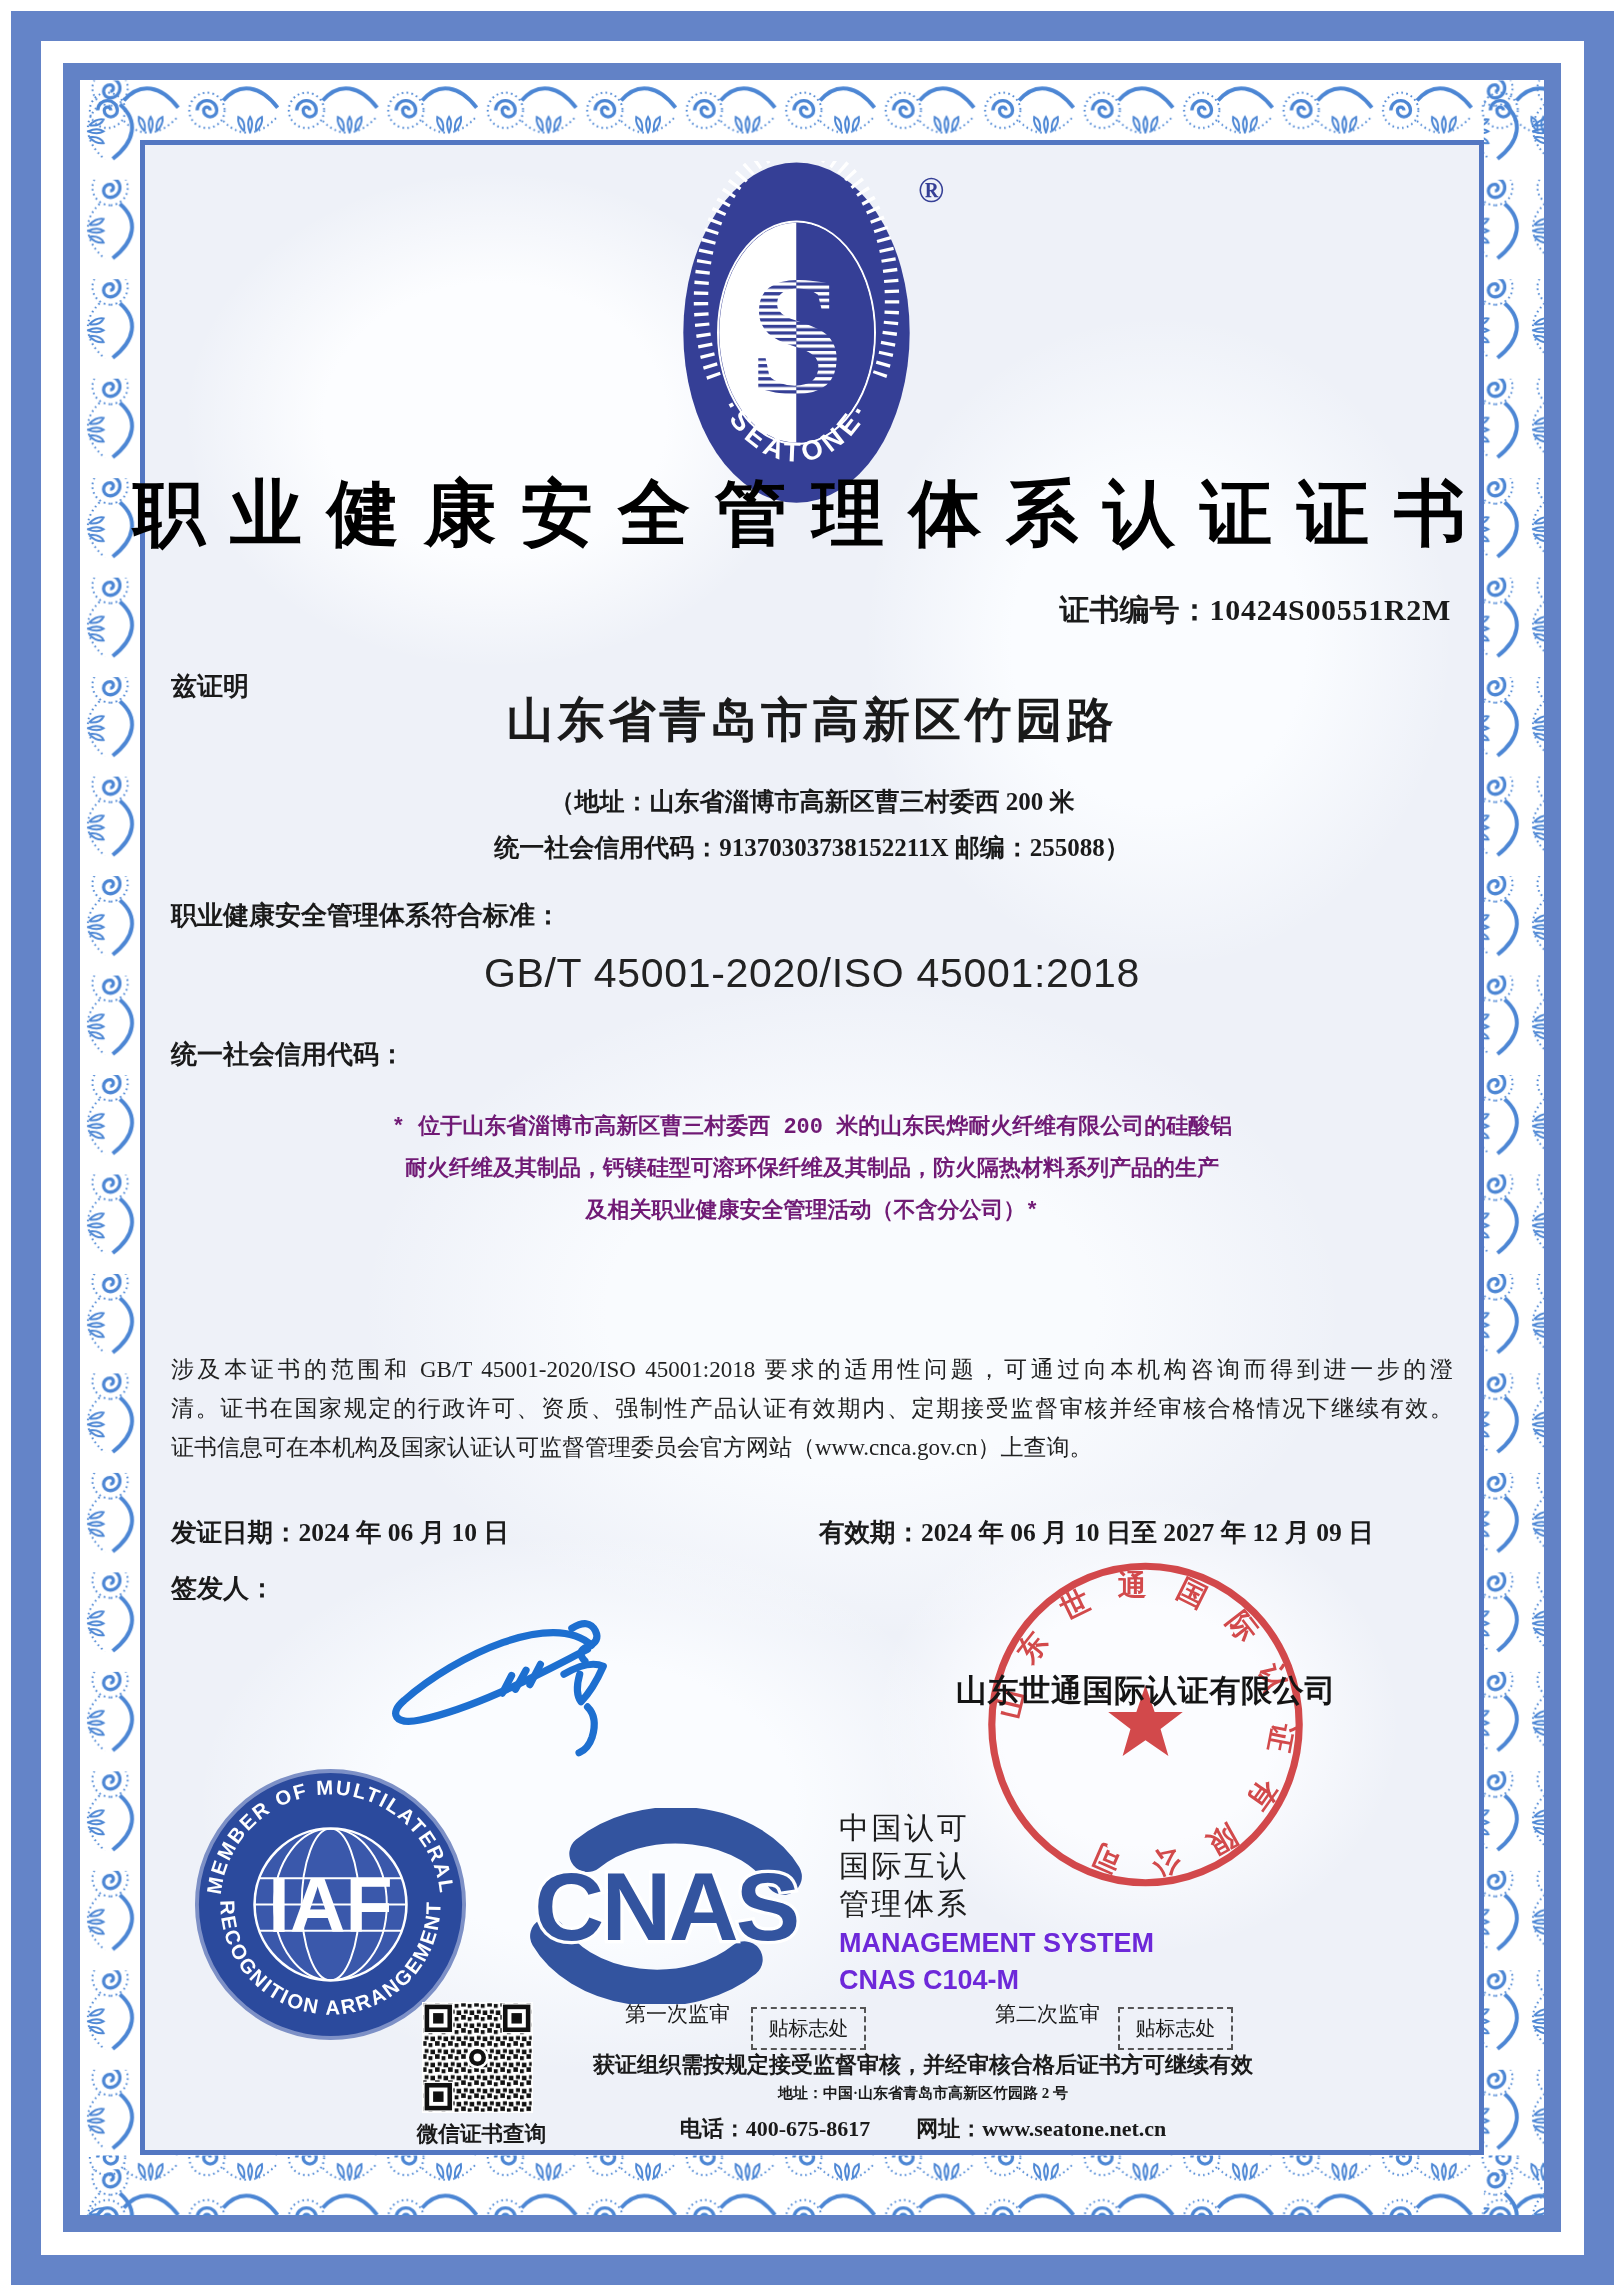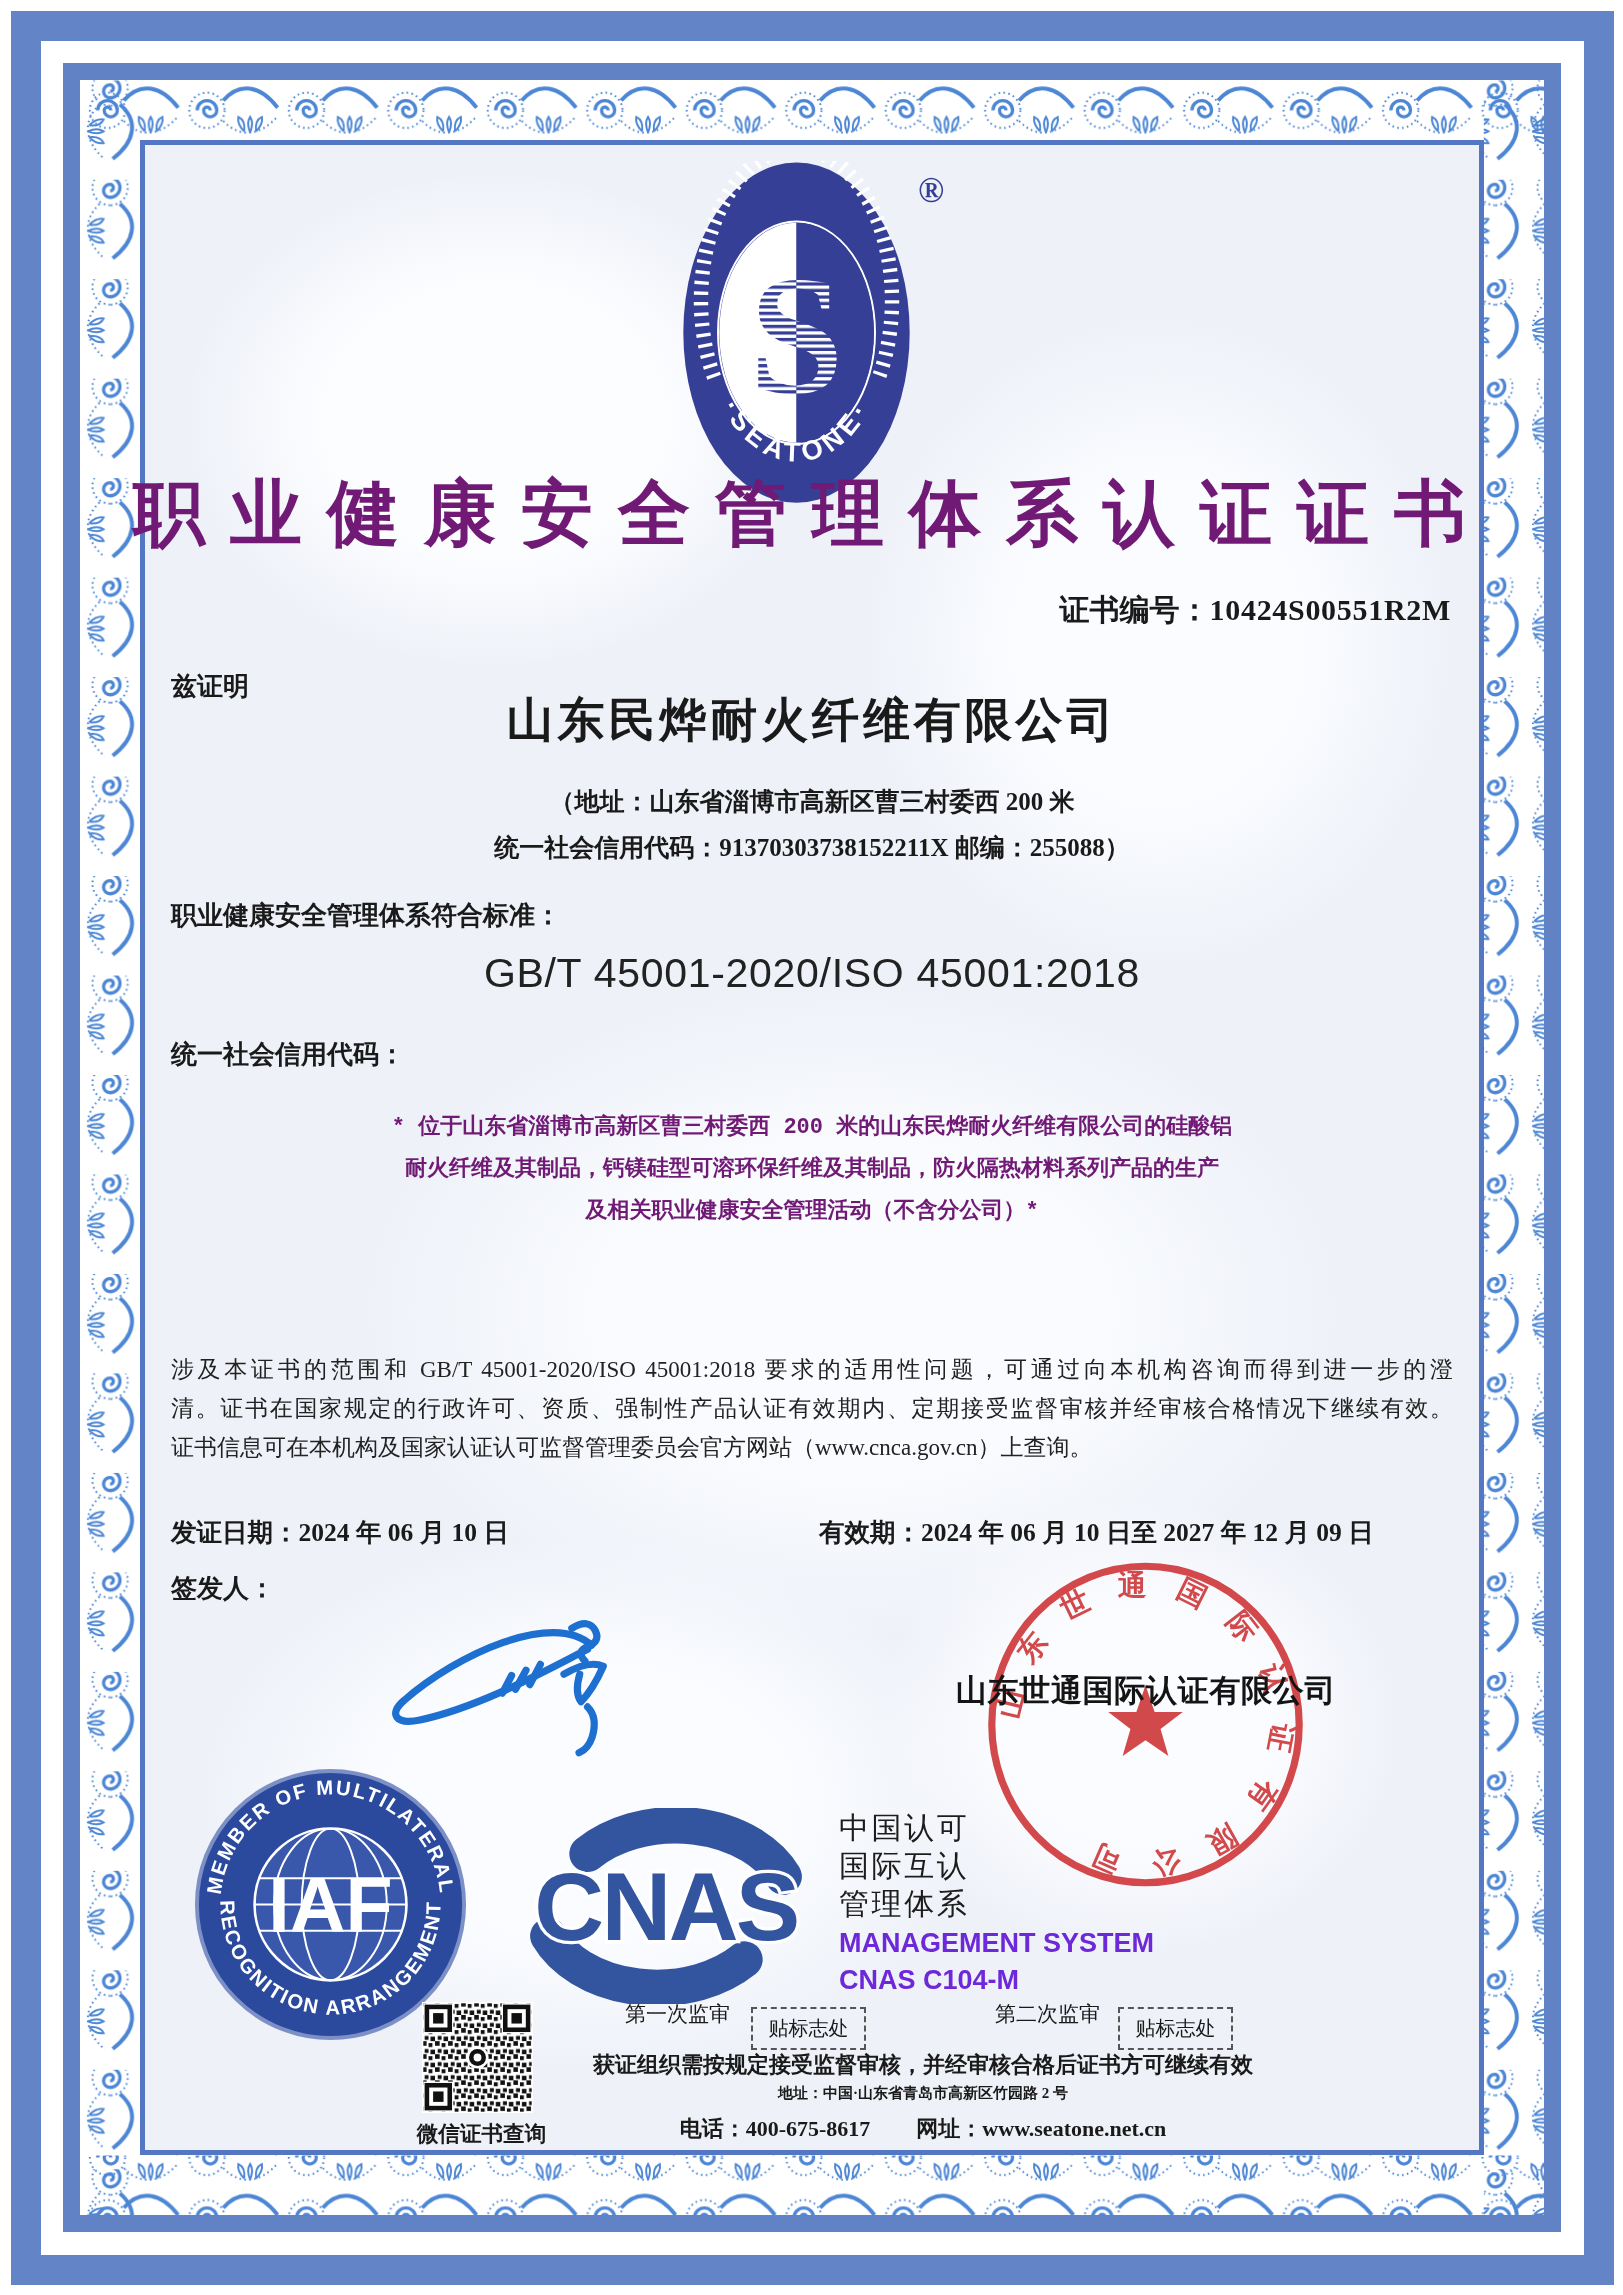--- a/index.html
+++ b/index.html
@@ -15,21 +15,21 @@
   .wm1{left:39px;top:26px;width:622px;height:497px;background:radial-gradient(closest-side,#fcfdff 55%,rgba(252,253,255,0));}
   .wm2{right:26px;top:170px;width:589px;height:655px;background:radial-gradient(closest-side,#fafcff 50%,rgba(250,252,255,0));}
   .wm3{left:216px;top:838px;width:982px;height:655px;background:radial-gradient(closest-side,#f9fbfe 50%,rgba(249,251,254,0));}
   .wm4{left:52px;bottom:79px;width:785px;height:537px;background:radial-gradient(closest-side,#fafcff 52%,rgba(250,252,255,0));}
   .wm5{right:79px;bottom:196px;width:524px;height:458px;background:radial-gradient(closest-side,#fbfcff 52%,rgba(251,252,255,0));}
 
   .abs{position:absolute;}
   .ctr{left:0;right:0;text-align:center;}
 
   
-  .title{top:466px;font-size:72px;font-weight:600;letter-spacing:25px;color:#701a75;}
+  .title{top:466px;font-size:72px;font-weight:600;letter-spacing:25px;color:#000000;}
   .certno{top:590px;right:173px;font-size:30px;font-weight:700;}
   .certno .num{font-family:"Liberation Serif",serif;letter-spacing:0.7px;}
   .hereby{left:171px;top:669px;font-size:26px;font-weight:600;}
   .company{top:689px;font-size:47px;font-weight:700;letter-spacing:3.9px;}
   .addr1{top:785px;font-size:25px;font-weight:700;}
   .addr2{top:831px;font-size:25px;font-weight:700;}
   .stdlabel{left:171px;top:898px;font-size:26px;font-weight:600;}
   .standard{top:950px;font-size:41px;font-weight:500;font-family:"Liberation Sans","DejaVu Sans",sans-serif;letter-spacing:0.7px;color:#222;}
   .scopelabel{left:171px;top:1037px;font-size:26px;font-weight:600;}
   .scopeline{font-family:Liberation Mono, monospace;font-weight:600;font-size:22px;color:#701a75;}
@@ -161,21 +161,21 @@
   </svg>
   <div class="abs reg">®</div>
 
   <div class="abs ctr title">职业健康安全管理体系认证证书</div>
 
   <div class="abs certno">
     <span>证书编号：</span><span class="num">10424S00551R2M</span>
   </div>
 
   <div class="abs hereby">兹证明</div>
-  <div class="abs ctr company">山东民烨耐火纤维有限公司</div>
+  <div class="abs ctr company">山东省青岛市高新区竹园路</div>
   <div class="abs ctr addr1">（地址：山东省淄博市高新区曹三村委西 200 米</div>
   <div class="abs ctr addr2">统一社会信用代码：91370303738152211X 邮编：255088）</div>
 
   <div class="abs stdlabel">职业健康安全管理体系符合标准：</div>
   <div class="abs ctr standard">GB/T 45001-2020/ISO 45001:2018</div>
   <div class="abs scopelabel">统一社会信用代码：</div>
 
   <div class="abs ctr scopeline sl1">* 位于山东省淄博市高新区曹三村委西 200 米的山东民烨耐火纤维有限公司的硅酸铝</div>
   <div class="abs ctr scopeline sl2">耐火纤维及其制品，钙镁硅型可溶环保纤维及其制品，防火隔热材料系列产品的生产</div>
   <div class="abs ctr scopeline sl3">及相关职业健康安全管理活动（不含分公司）*</div>

